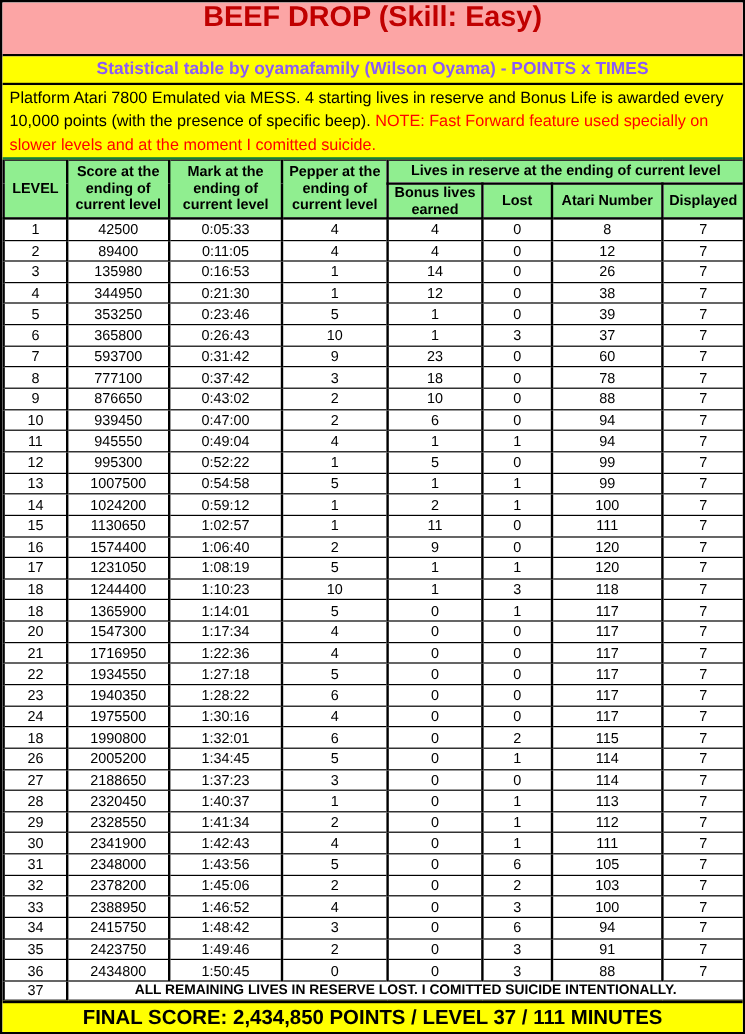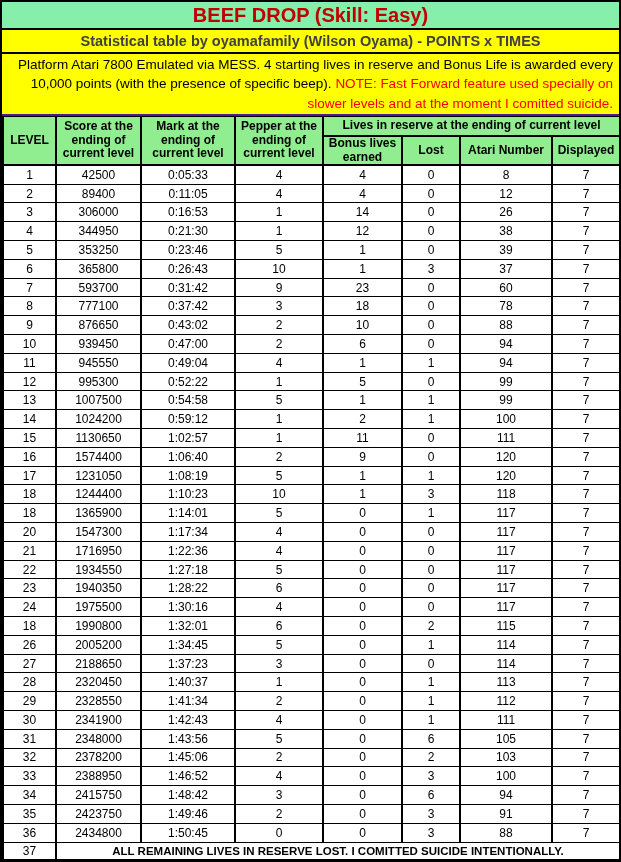--- a/index.html
+++ b/index.html
@@ -11,46 +11,46 @@
   .sheet {
     width: 621px;
     height: 862px;
     border: 2px solid #000;
     display: flex;
     flex-direction: column;
     overflow: hidden;
     background: #fff;
   }
   .title-bar {
-    background: #86efac;
+    background: #fca5a5;
     border-bottom: 2px solid #000;
-    height: 28px;
+    height: 45px;
     line-height: 26px;
     text-align: center;
     color: #c00000;
-    font-size: 20px;
+    font-size: 24px;
     font-weight: bold;
     flex: 0 0 auto;
   }
   .subtitle-bar {
     background: #ffff00;
     border-bottom: 2px solid #000;
     height: 24px;
     line-height: 22px;
     text-align: center;
-    color: #404040;
+    color: #8b5cf6;
     font-size: 14.5px;
     font-weight: bold;
     flex: 0 0 auto;
   }
   .description {
     background: #ffff00;
-    border-bottom: 2px solid #4c1d95;
+    border-bottom: 2px solid #15803d;
     padding: 1px 6px;
-    text-align: right;
+    text-align: left;
     font-size: 13.5px;
     line-height: 19.3px;
     color: #000;
     flex: 0 0 auto;
   }
   .description .note-text { color: #ff0000; }
   table {
     width: 100%;
     border-collapse: collapse;
     table-layout: fixed;
@@ -151,21 +151,21 @@
           <td>89400</td>
           <td>0:11:05</td>
           <td>4</td>
           <td>4</td>
           <td>0</td>
           <td>12</td>
           <td>7</td>
         </tr>
         <tr>
           <td>3</td>
-          <td>306000</td>
+          <td>135980</td>
           <td>0:16:53</td>
           <td>1</td>
           <td>14</td>
           <td>0</td>
           <td>26</td>
           <td>7</td>
         </tr>
         <tr>
           <td>4</td>
           <td>344950</td>
@@ -496,14 +496,15 @@
           <td>88</td>
           <td>7</td>
         </tr>
         <tr class="suicide-row">
           <td style="font-weight: normal; font-size: 12px;">37</td>
           <td colspan="7">ALL REMAINING LIVES IN RESERVE LOST. I COMITTED SUICIDE INTENTIONALLY.</td>
         </tr>
       </tbody>
   </table>
 
+  <div class="final-bar">FINAL SCORE: 2,434,850 POINTS / LEVEL 37 / 111 MINUTES</div>
 
 </div>
 
 </body></html>

